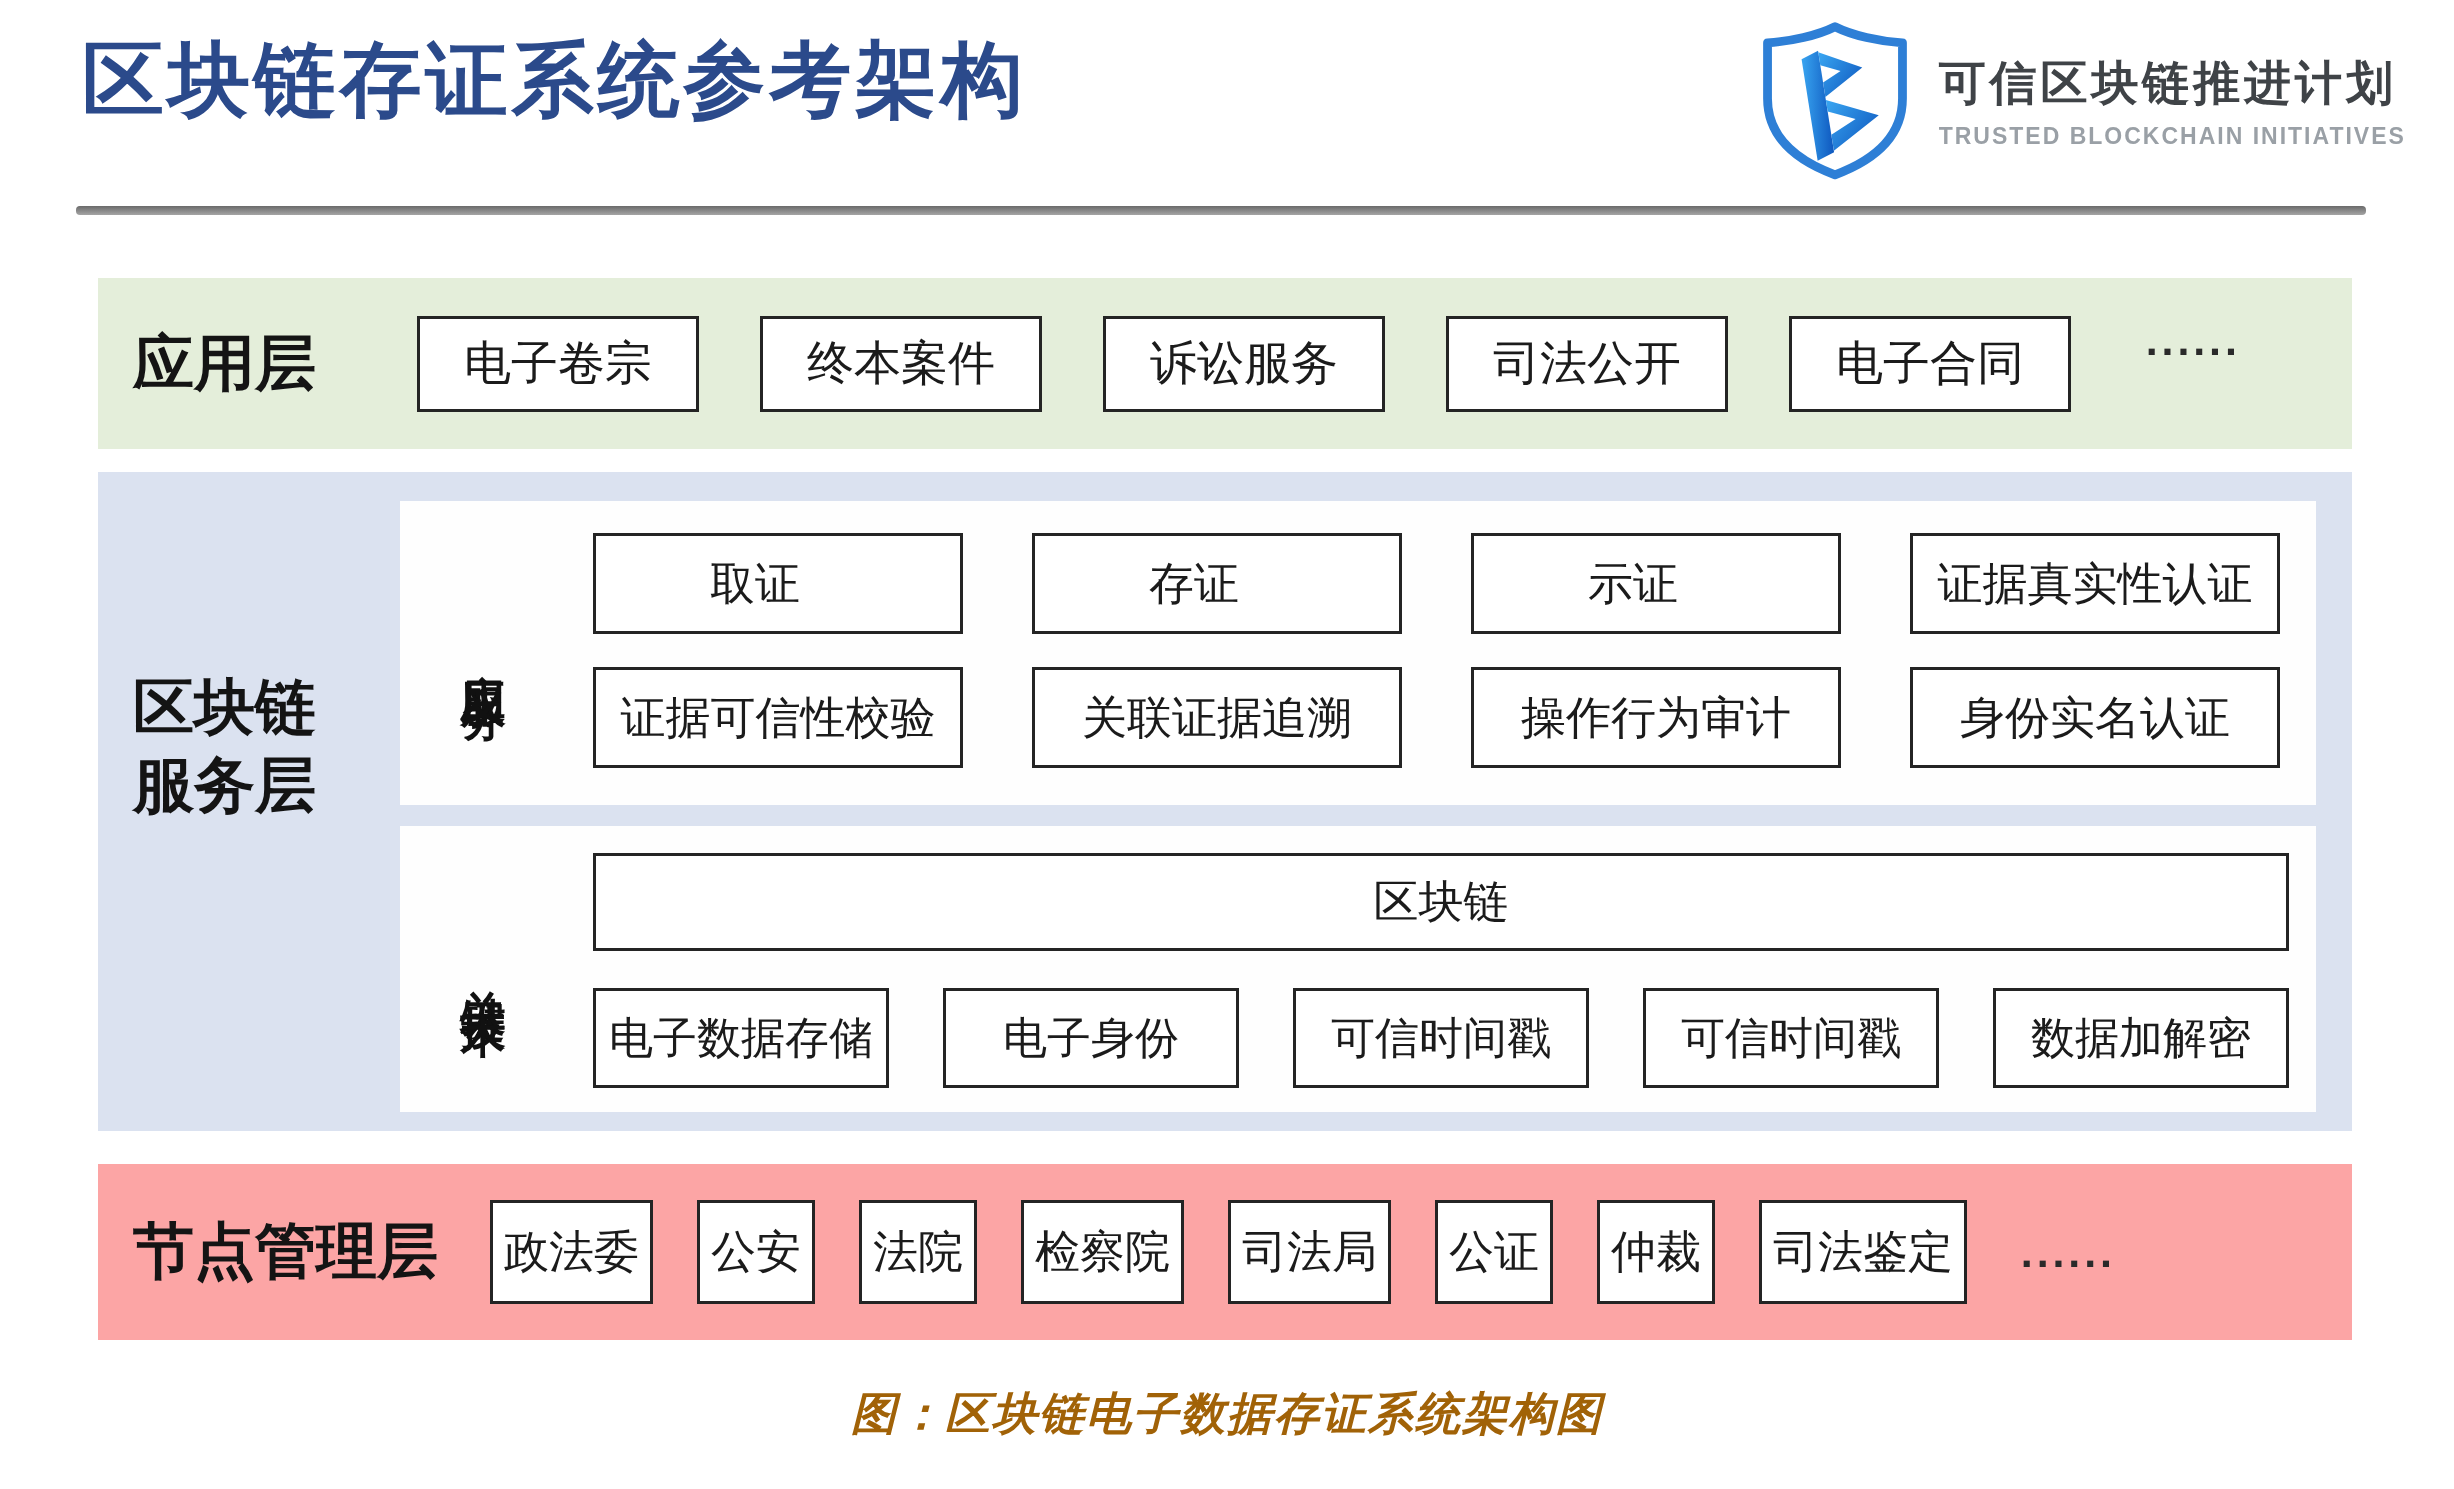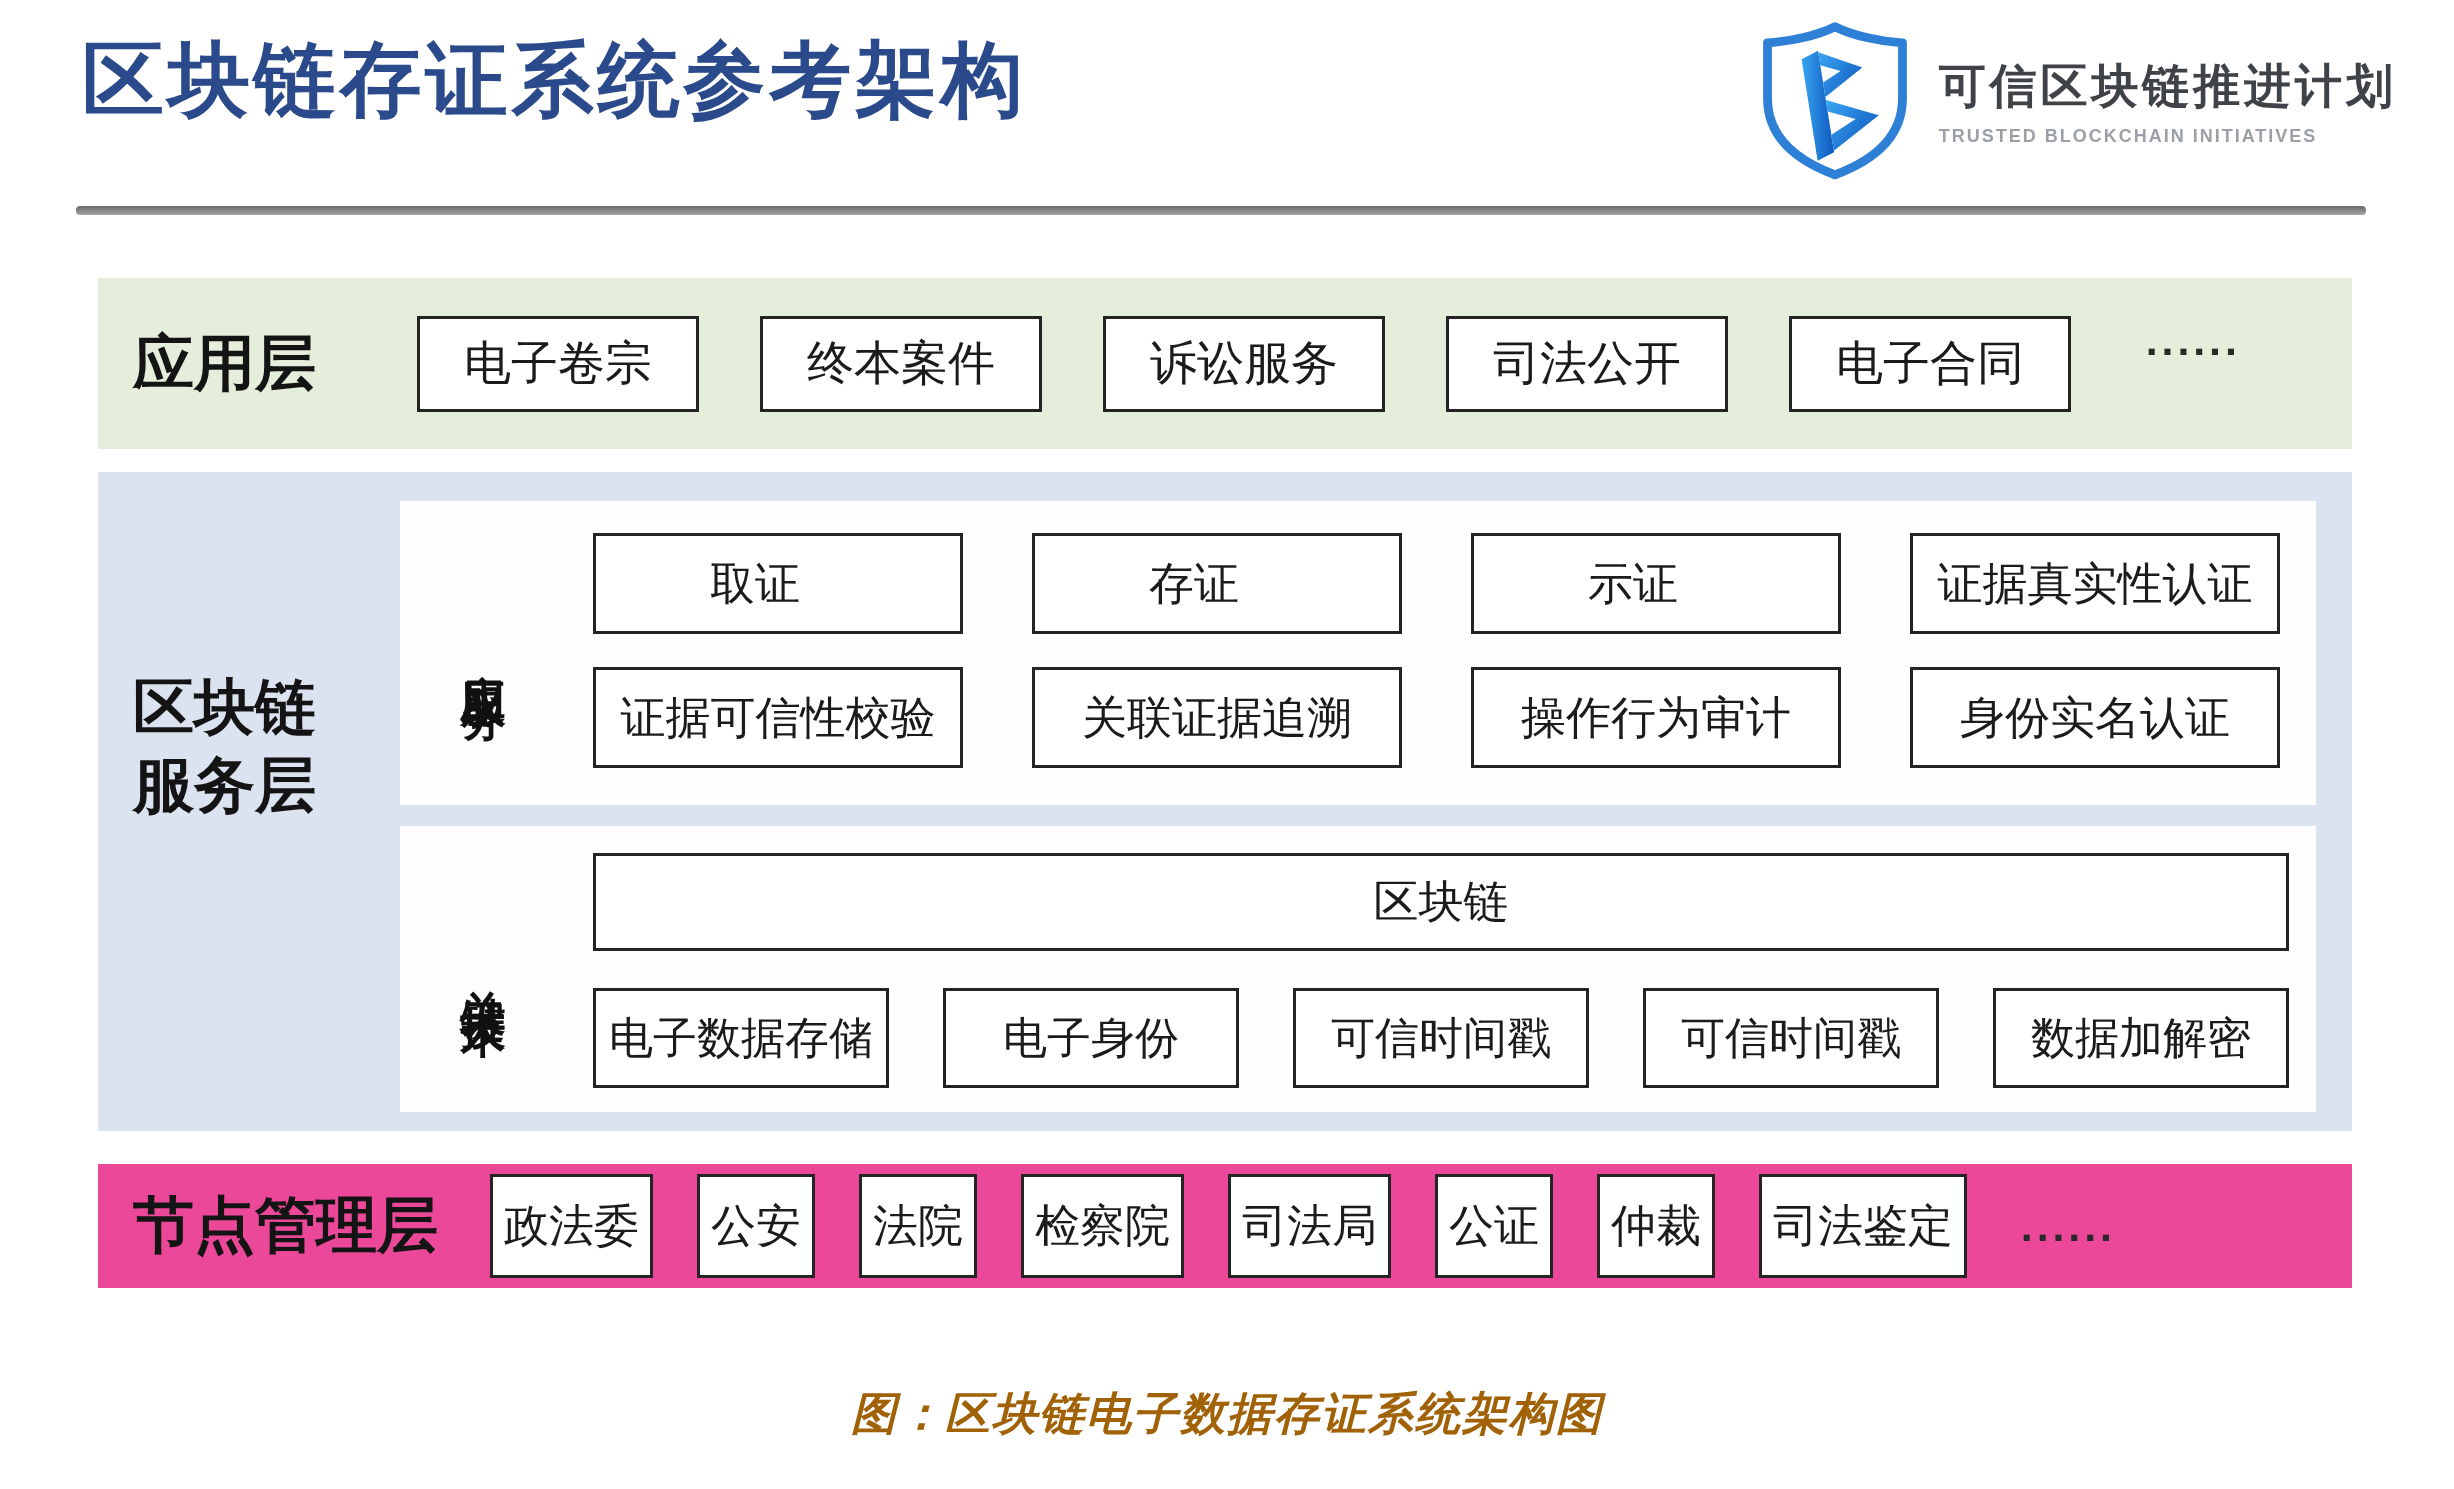--- a/index.html
+++ b/index.html
@@ -13,27 +13,27 @@
     position:absolute; left:82px; top:25.5px; margin:0;
     font-size:82px; font-weight:bold; letter-spacing:3.9px; color:#2b4a8b;
   }
   .rule {
     position:absolute; left:76px; top:206px; width:2290px; height:8.8px;
     background:linear-gradient(180deg,#6a6a6a,#a5a5a5); border-radius:3.9px;
   }
   .logo { position:absolute; left:1747px; top:17.6px; display:flex; align-items:center; gap:15.7px; }
   .logo svg { width:176px; height:167px; display:block; }
   .logo-cn { font-size:47px; font-weight:bold; color:#3f4347; letter-spacing:3.9px; white-space:nowrap; }
-  .logo-en { font-size:18px; font-weight:bold; color:#9aa0a6; letter-spacing:2px; margin-top:7.8px; white-space:nowrap; }
+  .logo-en { font-size:23px; font-weight:bold; color:#9aa0a6; letter-spacing:2px; margin-top:7.8px; white-space:nowrap; }
 
   
   .band { position:absolute; left:98px; width:2254px; }
   .band-app  { top:278px; height:171px; background:#e4eeda; }
   .band-chain{ top:472px; height:659px; background:#dbe2f0; }
-  .band-node { top:1164px; height:124px; background:#ec4899;text-align:right; }
+  .band-node { top:1164px; height:176px; background:#fca5a5;text-align:right; }
 
   .band-label { font-size:61px; font-weight:bold; color:#141414; white-space:nowrap; }
   .v-center { position:absolute; top:50%; transform:translateY(-50%); }
 
   .box {
     box-sizing:border-box; background:#ffffff; border:3.9px solid #242424;
     display:flex; align-items:center; justify-content:center;
     font-size:45px; color:#1b1b1b; white-space:nowrap;
   }
   .more { font-size:43px; font-weight:bold; color:#2a2a2a; letter-spacing:3.9px; }

